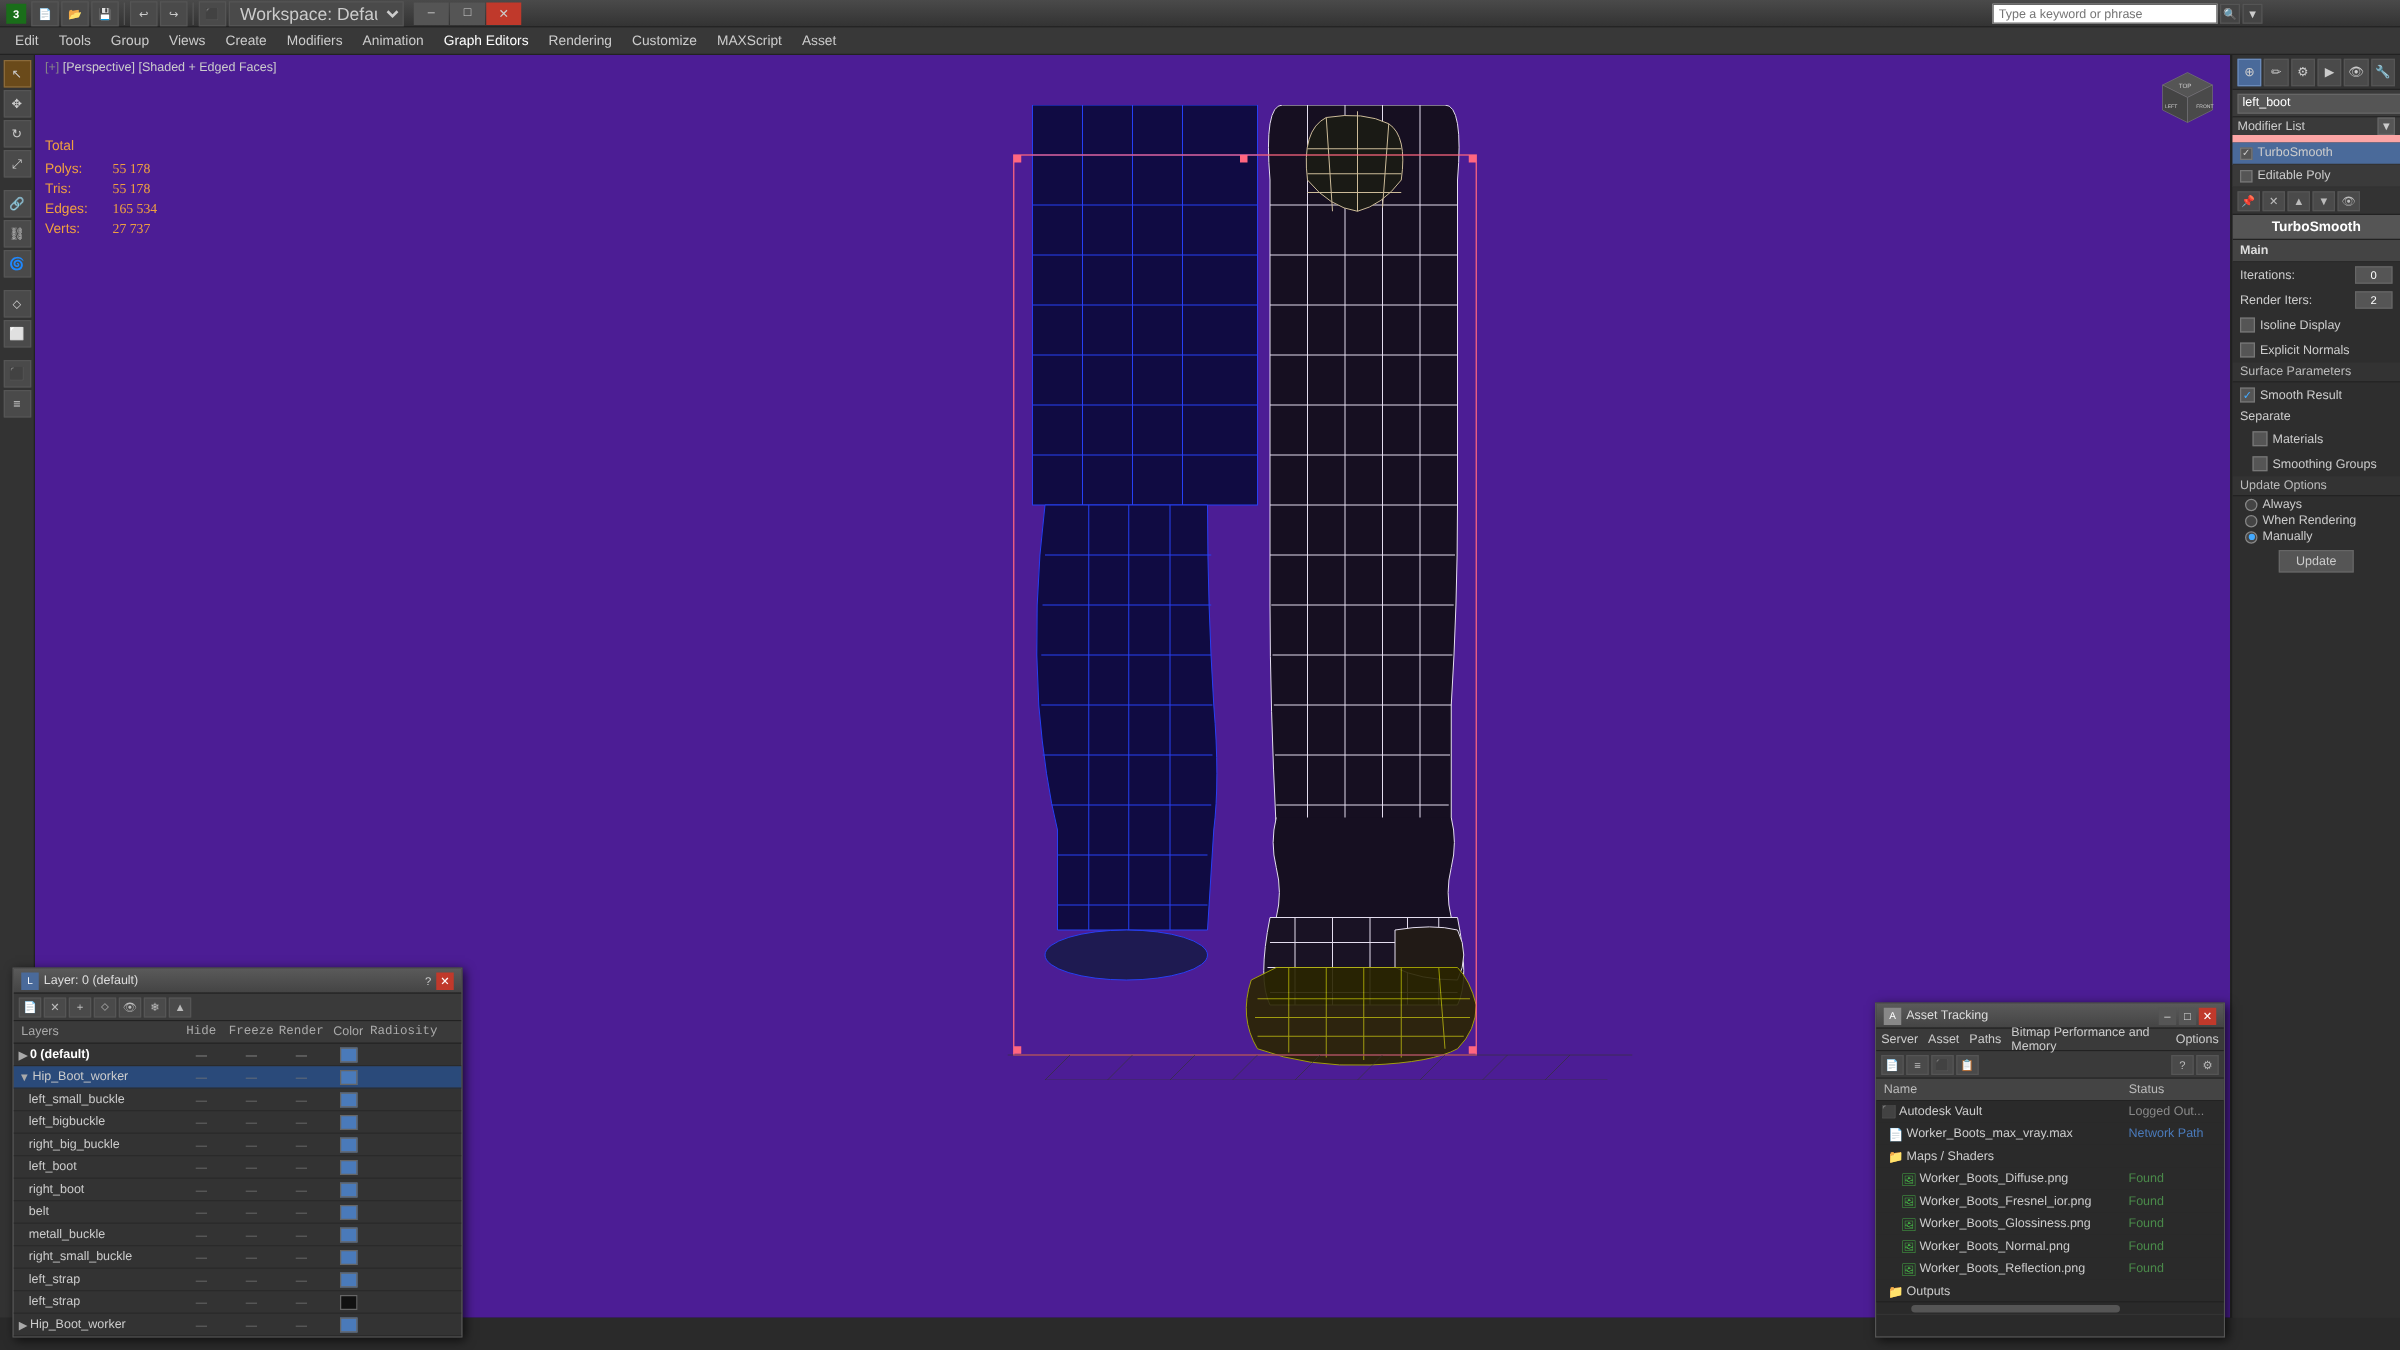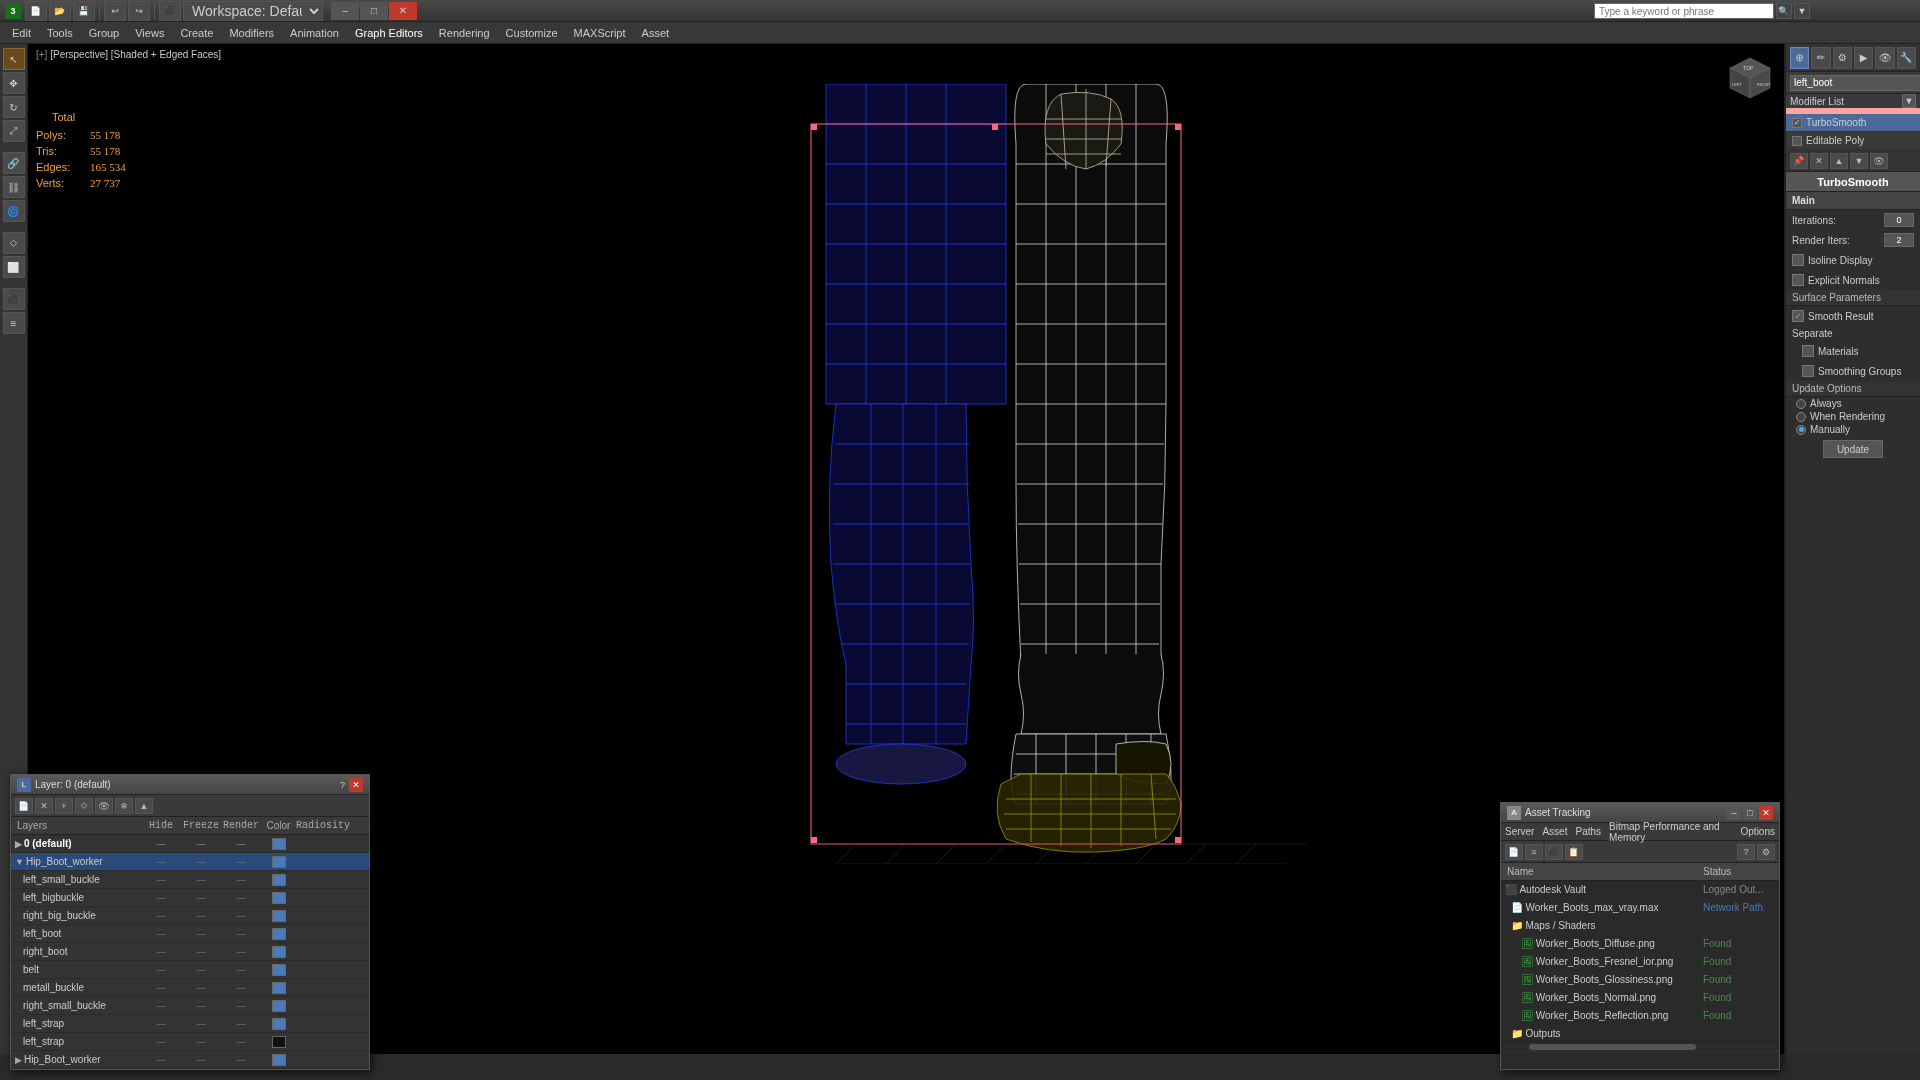--- a/index.html
+++ b/index.html
@@ -101,21 +101,21 @@
       position: absolute;
       top: 5px; left: 8px;
       color: #ccc;
       font-size: 10px;
     }
 
     
     .viewport-bg {
       width: 100%;
       height: 100%;
-      background: #000000;
+      background: #4c1d95;
       position: relative;
       overflow: hidden;
     }
 
     
     .boot-svg-container {
       position: absolute;
       top: 40px;
       left: 50%;
       transform: translateX(-20%);
@@ -128,21 +128,21 @@
       position: absolute;
       top: 65px;
       left: 8px;
       color: #f0a040;
       font-size: 11px;
       line-height: 16px;
     }
     #stats-overlay .stat-row { display: flex; gap: 4px; }
     #stats-overlay .stat-label { color: #f0a040; min-width: 50px; }
     #stats-overlay .stat-val { color: #f0a040; font-family: Liberation Serif, serif; }
-    #stats-total { color: #f0a040; font-size: 11px; margin-bottom: 2px; margin-left: 16px; }
+    #stats-total { color: #f0a040; font-size: 11px; margin-bottom: 2px; }
 
     #object-name-bar {
       height: 22px;
       background: #3a3a3a;
       border-bottom: 1px solid #222;
       display: flex;
       align-items: center;
       padding: 0 4px;
       gap: 2px;
     }

